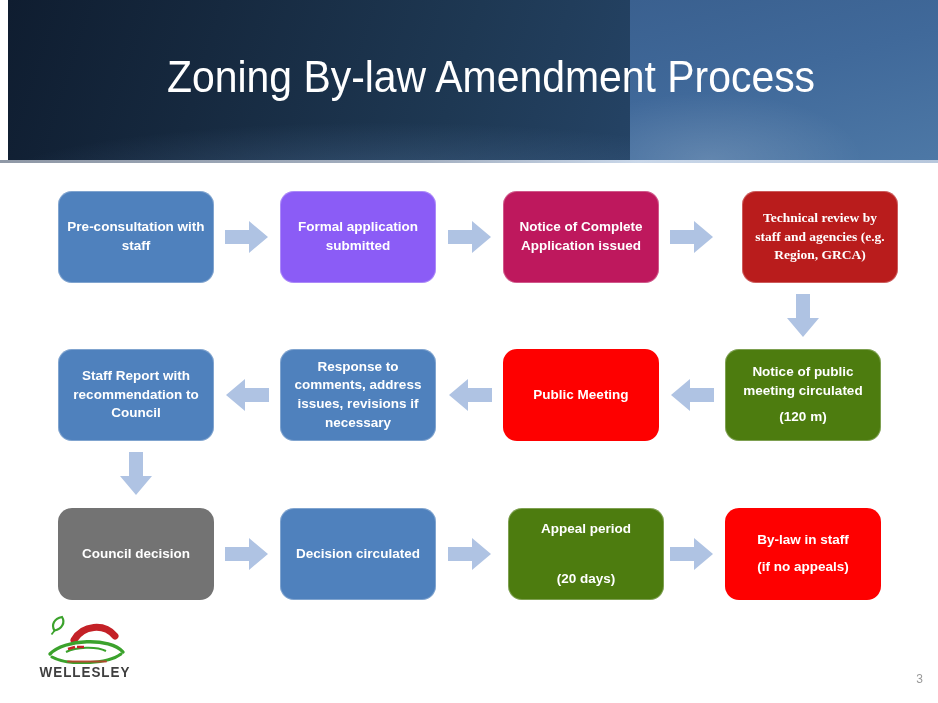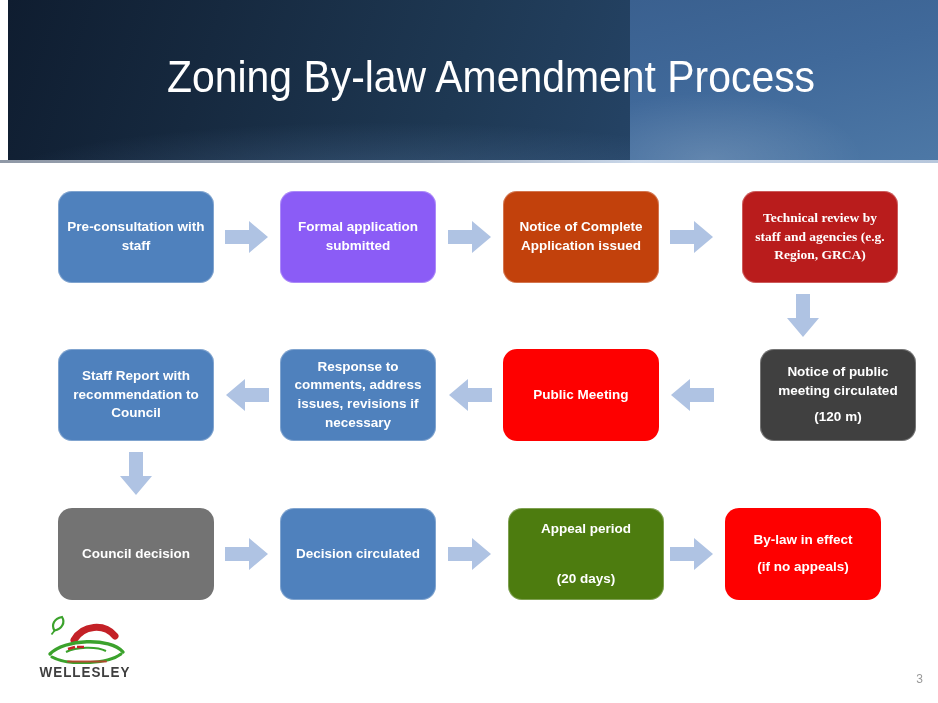--- a/index.html
+++ b/index.html
@@ -65,27 +65,27 @@
   </div>
   <div class="header-edge"></div>
 
   <div class="flowchart">
       <div class="box blue" style="left: 58px; top: 28px; background: rgb(79, 129, 189); color: rgb(255, 255, 255);">
         <div>Pre-consultation with staff</div>
       </div>
       <div class="box blue" style="left: 280px; top: 28px; background: #8b5cf6; color: rgb(255, 255, 255);">
         <div>Formal application submitted</div>
       </div>
-      <div class="box blue" style="left: 503px; top: 28px; background: #c2410c; color: rgb(255, 255, 255);">
+      <div class="box blue" style="left: 503px; top: 28px; background: #be185d; color: rgb(255, 255, 255);">
         <div>Notice of Complete Application issued</div>
       </div>
       <div class="box blue" style="left: 742px; top: 28px; background: #b91c1c; color: rgb(255, 255, 255); font-family: Liberation Serif, serif;">
         <div>Technical review by staff and agencies (e.g. Region, GRCA)</div>
       </div>
-      <div class="box blue" style="left: 760px; top: 186px; background: #404040; color: rgb(255, 255, 255);">
+      <div class="box blue" style="left: 725px; top: 186px; background: #4d7c0f; color: rgb(255, 255, 255);">
         <div>Notice of public meeting circulated</div>
         <div>(120 m)</div>
       </div>
       <div class="box red" style="left: 503px; top: 186px; background: rgb(254, 0, 0); color: rgb(255, 255, 255); text-align: center;">
         <div>Public Meeting</div>
       </div>
       <div class="box blue" style="left: 280px; top: 186px; background: rgb(79, 129, 189); color: rgb(255, 255, 255);">
         <div>Response to comments, address issues, revisions if necessary</div>
       </div>
       <div class="box blue" style="left: 58px; top: 186px; background: rgb(79, 129, 189); color: rgb(255, 255, 255);">
@@ -95,21 +95,21 @@
         <div>Council decision</div>
       </div>
       <div class="box blue" style="left: 280px; top: 345px; background: rgb(79, 129, 189); color: rgb(255, 255, 255);">
         <div>Decision circulated</div>
       </div>
       <div class="box blue" style="left: 508px; top: 345px; background: #4d7c0f; color: rgb(255, 255, 255); gap: 31px;">
         <div>Appeal period</div>
         <div>(20 days)</div>
       </div>
       <div class="box red" style="left: 725px; top: 345px; background: rgb(254, 0, 0); color: rgb(255, 255, 255);">
-        <div>By-law in effect</div>
+        <div>By-law in staff</div>
         <div>(if no appeals)</div>
       </div>
       <svg width="44" height="36" viewBox="0 0 44 36" class="arrow" style="left: 225px; top: 56px;">
         <path d="M0,11 L24,11 L24,2 L43,18 L24,34 L24,25 L0,25 Z" fill="#AFC3E3"></path>
       </svg>
       <svg width="44" height="36" viewBox="0 0 44 36" class="arrow" style="left: 447.5px; top: 56px;">
         <path d="M0,11 L24,11 L24,2 L43,18 L24,34 L24,25 L0,25 Z" fill="#AFC3E3"></path>
       </svg>
       <svg width="44" height="36" viewBox="0 0 44 36" class="arrow" style="left: 670px; top: 56px;">
         <path d="M0,11 L24,11 L24,2 L43,18 L24,34 L24,25 L0,25 Z" fill="#AFC3E3"></path>

